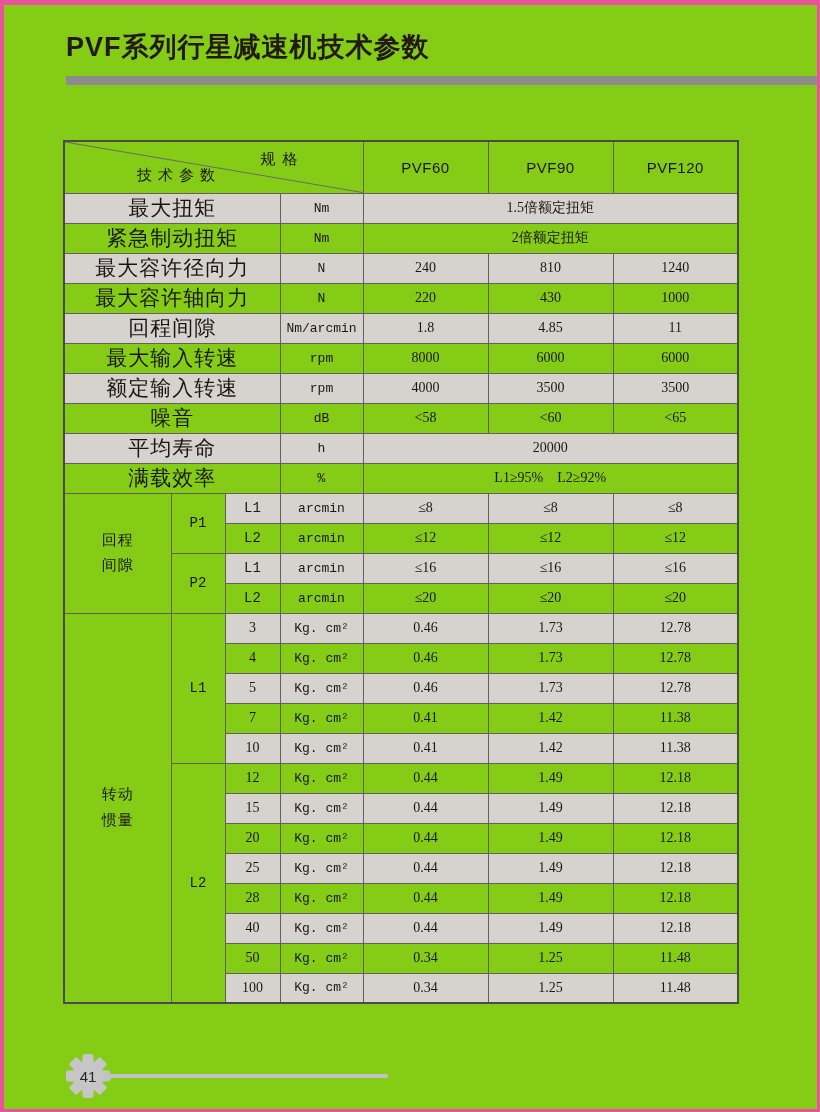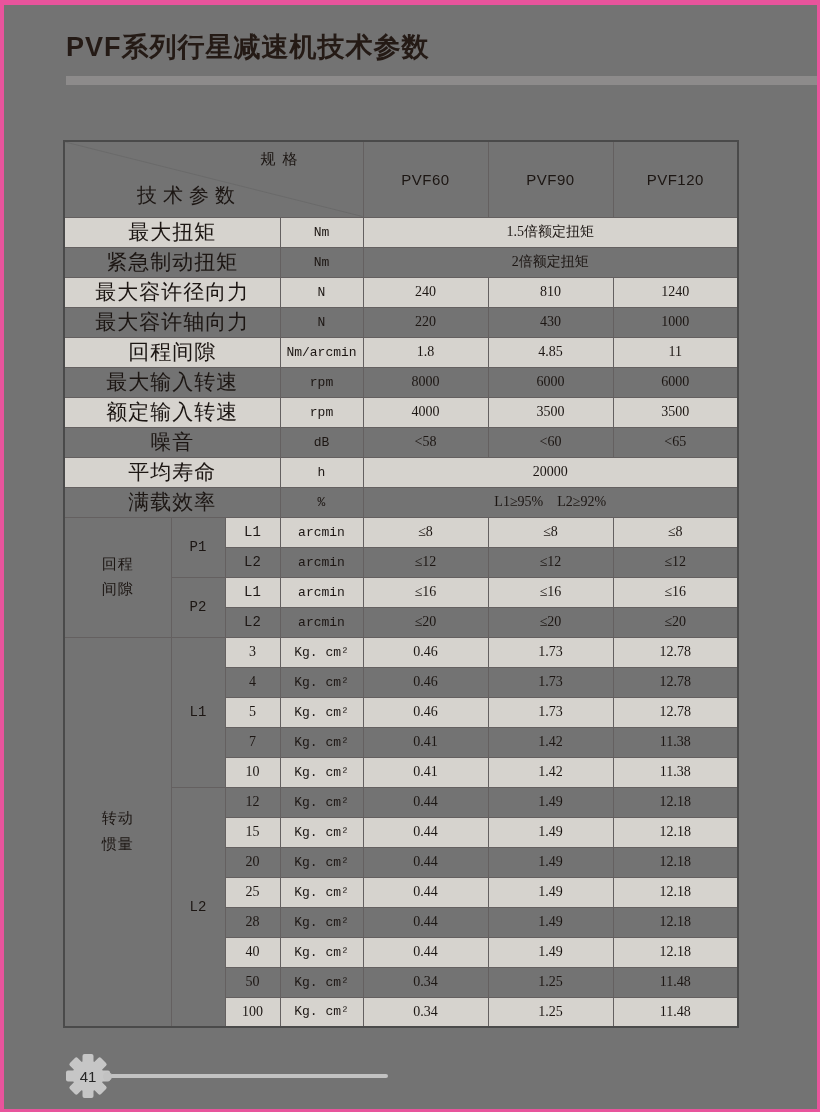--- a/index.html
+++ b/index.html
@@ -1,47 +1,47 @@
 <!DOCTYPE html>
 <html><head>
 <meta charset="utf-8">
 <style>
   html,body { margin:0; padding:0; background:#ffffff; }
   .page {
     position:relative; width:820px; height:1112px; box-sizing:border-box;
-    background:#737373; overflow:hidden;
+    background:#84cc16; overflow:hidden;
     border:3px solid #e8549c; border-top-width:5px; border-left-width:4px;
     font-family:"Liberation Serif","DejaVu Serif",serif; color:#1c1613;
   }
   .page-title {
     position:absolute; left:62px; top:24px; margin:0;
     font-family:"Liberation Sans","DejaVu Sans",sans-serif;
     font-size:27px; font-weight:bold; color:#241a15; letter-spacing:1px;
   }
   .title-rule {
     position:absolute; left:62px; top:71px; right:0; height:9px; background:#8d8b8b;
   }
   table.spec {
     position:absolute; left:59px; top:135px;
     border-collapse:collapse; table-layout:fixed; width:674px;
     border:2px solid #4a4a4a;
   }
   table.spec td { border:1px solid #646060; text-align:center; vertical-align:middle; padding:0; overflow:hidden; }
-  tr.hdr { height:76px; }
+  tr.hdr { height:52px; }
   tr.r   { height:30px; }
   .g { background:#d6d3ce; }
   .lbl  { font-size:21px; letter-spacing:1px; }
   .unit { font-family:"Liberation Mono","DejaVu Sans Mono",monospace; font-size:13px;margin-left:12px; }
   .val  { font-size:14px; }
   .pre  { white-space:pre; }
   .model { font-family:"Liberation Sans","DejaVu Sans",sans-serif; font-size:15px; letter-spacing:0.5px;margin-left:39px; }
   .corner { position:relative; }
   .corner svg { position:absolute; inset:0; width:100%; height:100%; }
   .corner .top    { position:absolute; top:8px;  right:58px; font-size:15px; letter-spacing:7px; }
-  .corner .bottom { position:absolute; bottom:8px; left:72px; font-size:20px; letter-spacing:6px; }
+  .corner .bottom { position:absolute; bottom:8px; left:72px; font-size:15px; letter-spacing:6px; }
   .grp span { display:inline-block; width:2.3em; line-height:1.7; font-size:15px; letter-spacing:1px; }
   .sub { font-family:"Liberation Mono","DejaVu Sans Mono",monospace; font-size:14px; }
   .footer-badge { position:absolute; left:61px; top:1048px; width:46px; height:46px; }
   .footer-badge svg { position:absolute; inset:0; }
   .footer-badge .num {
     position:absolute; inset:0; display:flex; align-items:center; justify-content:center;
     font-family:"Liberation Sans","DejaVu Sans",sans-serif; font-size:15px; color:#262626;
   }
   .footer-dot  { position:absolute; left:99px; top:1067px; width:9px; height:9px; border-radius:50%; background:#c2c2c2; }
   .footer-line { position:absolute; left:106px; top:1069px; width:278px; height:4px; border-radius:2px; background:#c2c2c2; }

